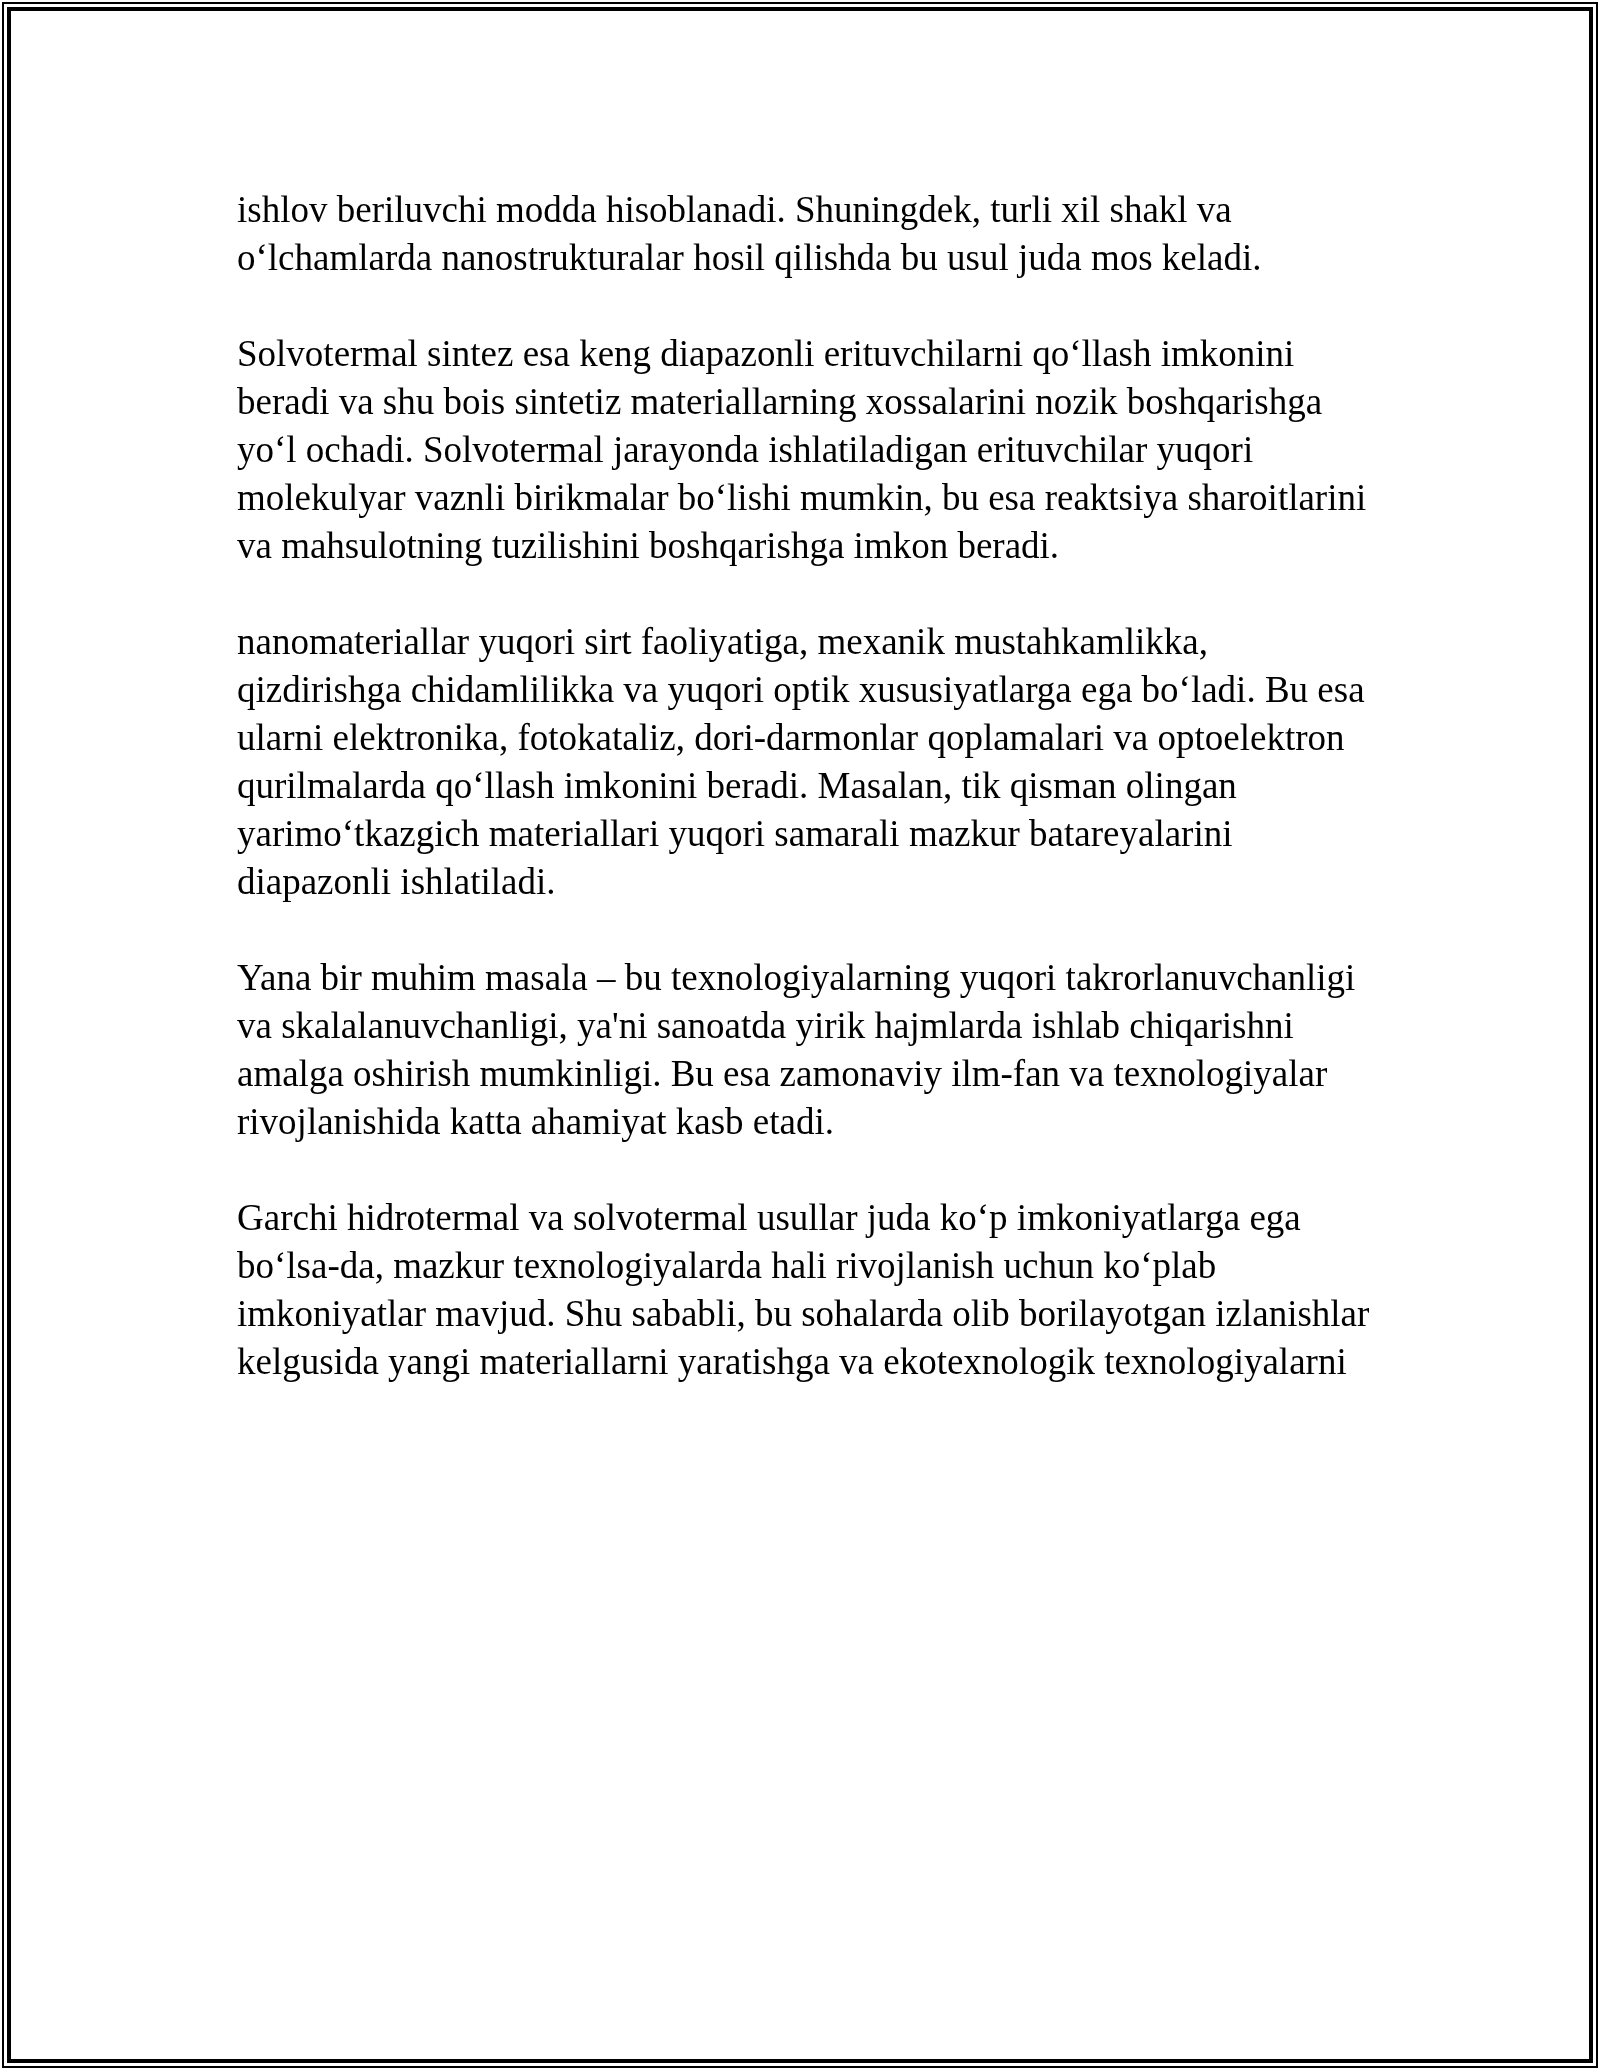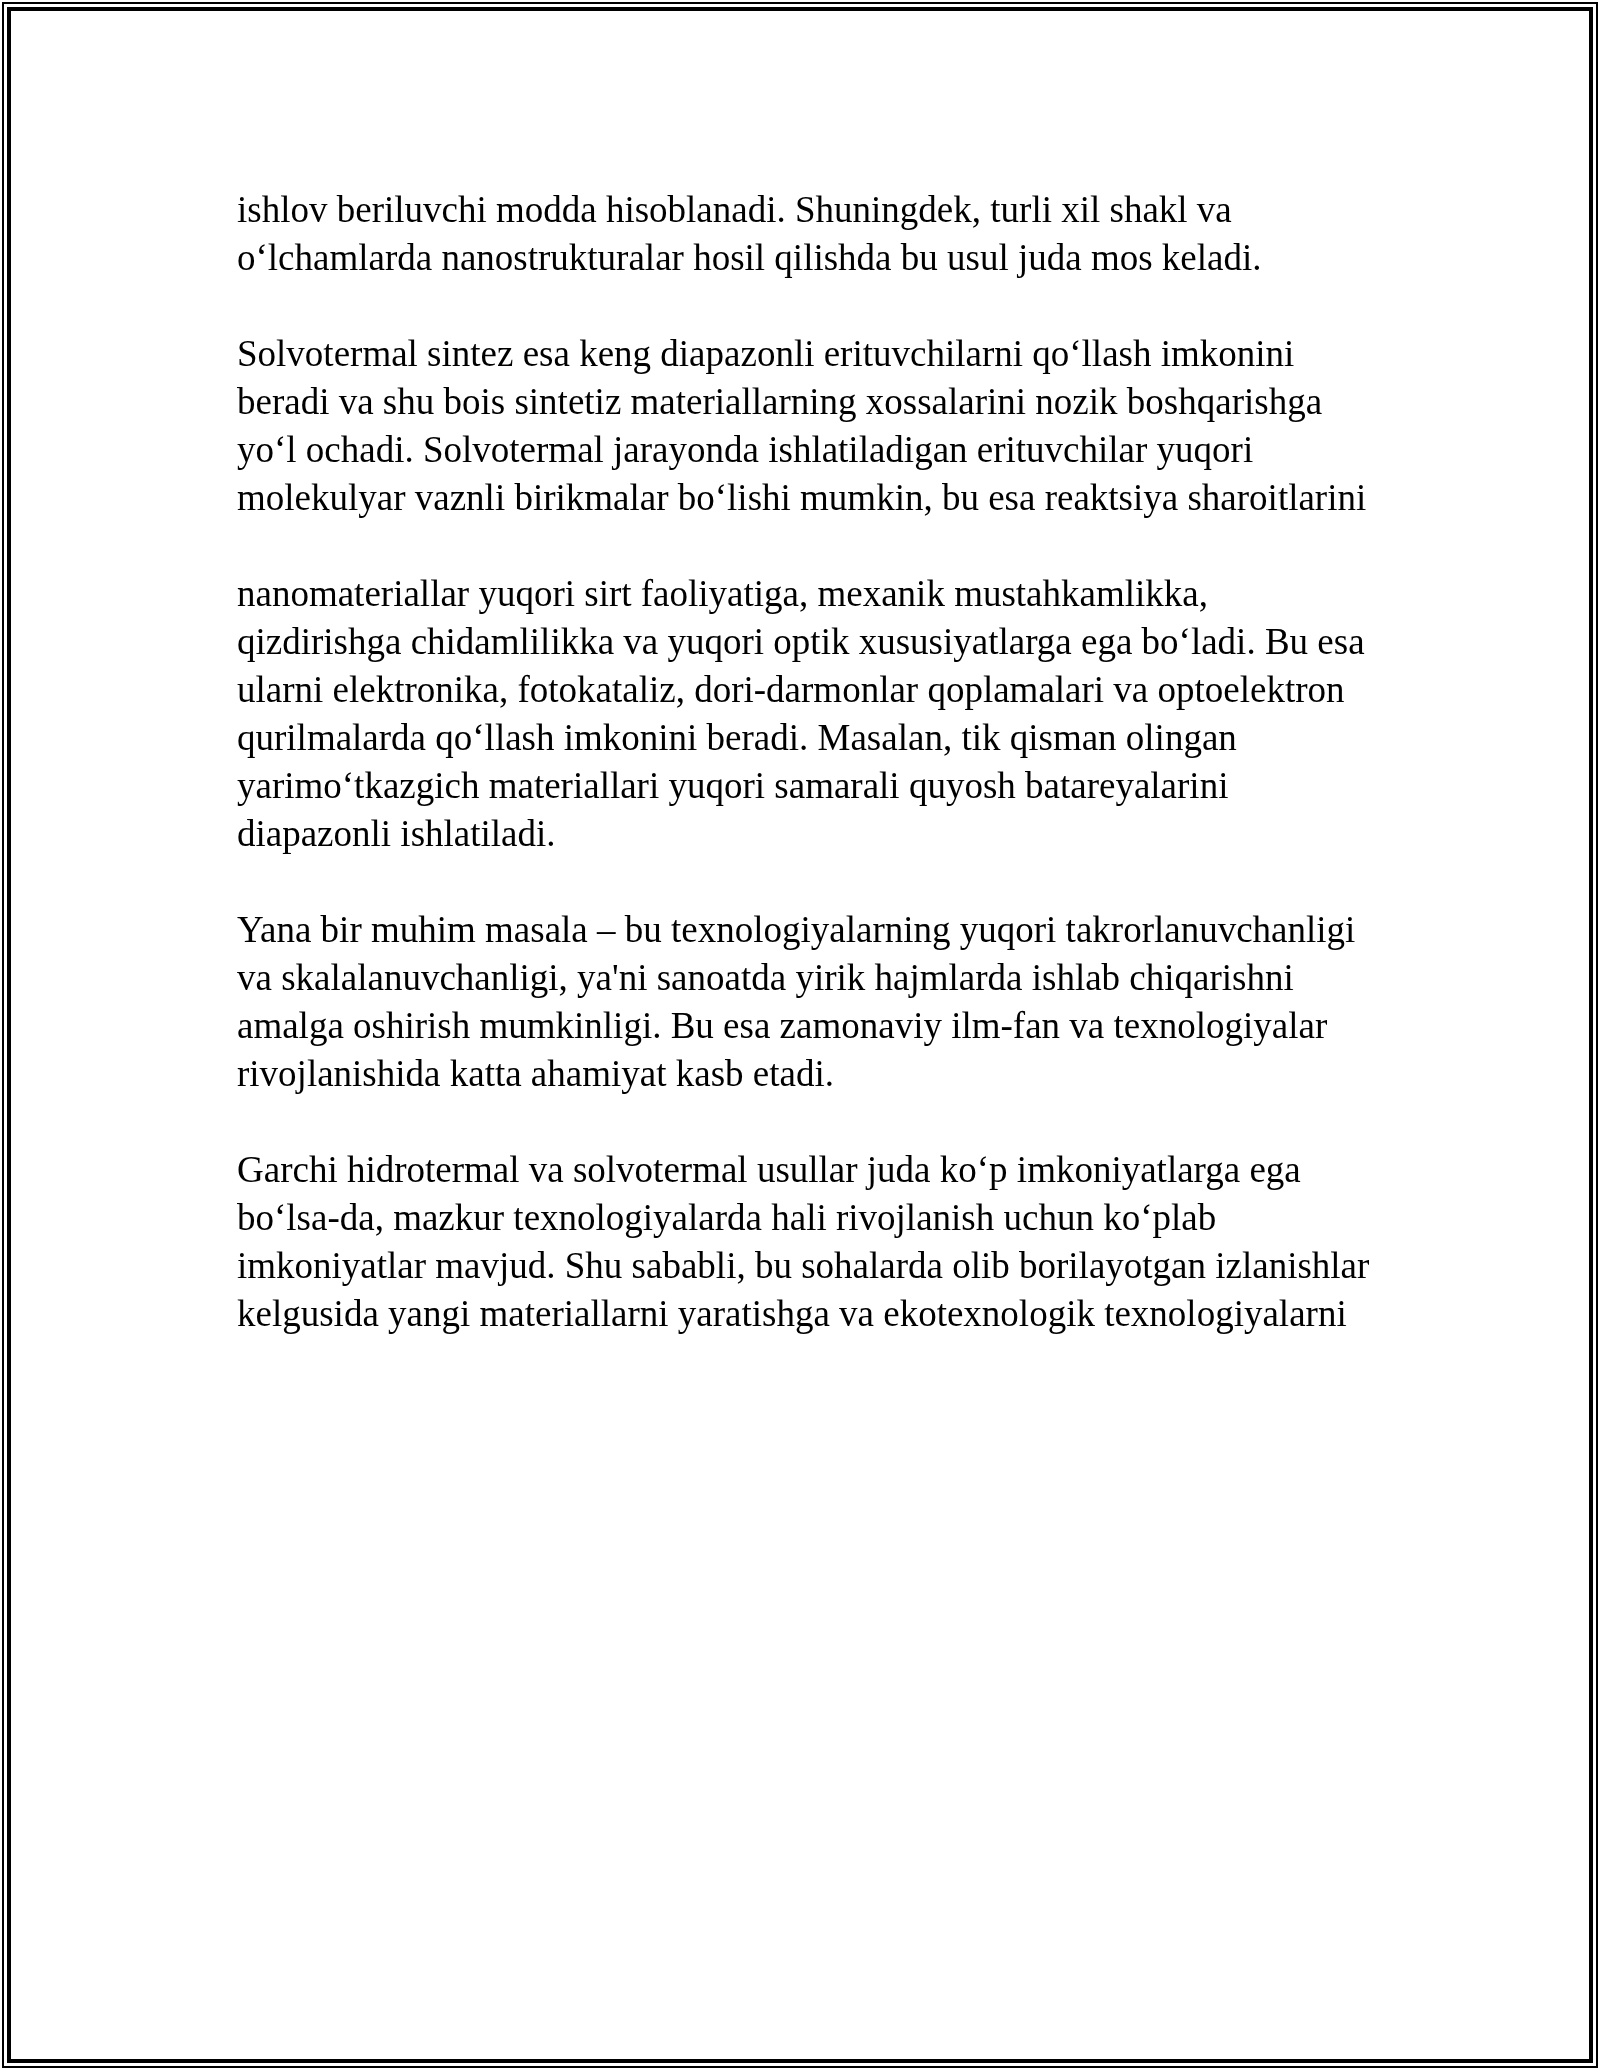--- a/index.html
+++ b/index.html
@@ -56,28 +56,29 @@
     <div class="paragraph">
       <div class="text-line">ishlov beriluvchi modda hisoblanadi. Shuningdek, turli xil shakl va</div>
       <div class="text-line">o‘lchamlarda nanostrukturalar hosil qilishda bu usul juda mos keladi.</div>
     </div>
 
     <div class="paragraph">
       <div class="text-line">Solvotermal sintez esa keng diapazonli erituvchilarni qo‘llash imkonini</div>
       <div class="text-line">beradi va shu bois sintetiz materiallarning xossalarini nozik boshqarishga</div>
       <div class="text-line">yo‘l ochadi. Solvotermal jarayonda ishlatiladigan erituvchilar yuqori</div>
       <div class="text-line">molekulyar vaznli birikmalar bo‘lishi mumkin, bu esa reaktsiya sharoitlarini</div>
+      <div class="text-line">va mahsulotning tuzilishini boshqarishga imkon beradi.</div>
     </div>
 
     <div class="paragraph">
       <div class="text-line">nanomateriallar yuqori sirt faoliyatiga, mexanik mustahkamlikka,</div>
       <div class="text-line">qizdirishga chidamlilikka va yuqori optik xususiyatlarga ega bo‘ladi. Bu esa</div>
       <div class="text-line">ularni elektronika, fotokataliz, dori-darmonlar qoplamalari va optoelektron</div>
       <div class="text-line">qurilmalarda qo‘llash imkonini beradi. Masalan, tik qisman olingan</div>
-      <div class="text-line">yarimo‘tkazgich materiallari yuqori samarali quyosh batareyalarini</div>
+      <div class="text-line">yarimo‘tkazgich materiallari yuqori samarali mazkur batareyalarini</div>
       <div class="text-line">diapazonli ishlatiladi.</div>
     </div>
 
     <div class="paragraph">
       <div class="text-line">Yana bir muhim masala – bu texnologiyalarning yuqori takrorlanuvchanligi</div>
       <div class="text-line">va skalalanuvchanligi, ya'ni sanoatda yirik hajmlarda ishlab chiqarishni</div>
       <div class="text-line">amalga oshirish mumkinligi. Bu esa zamonaviy ilm-fan va texnologiyalar</div>
       <div class="text-line">rivojlanishida katta ahamiyat kasb etadi.</div>
     </div>
 

